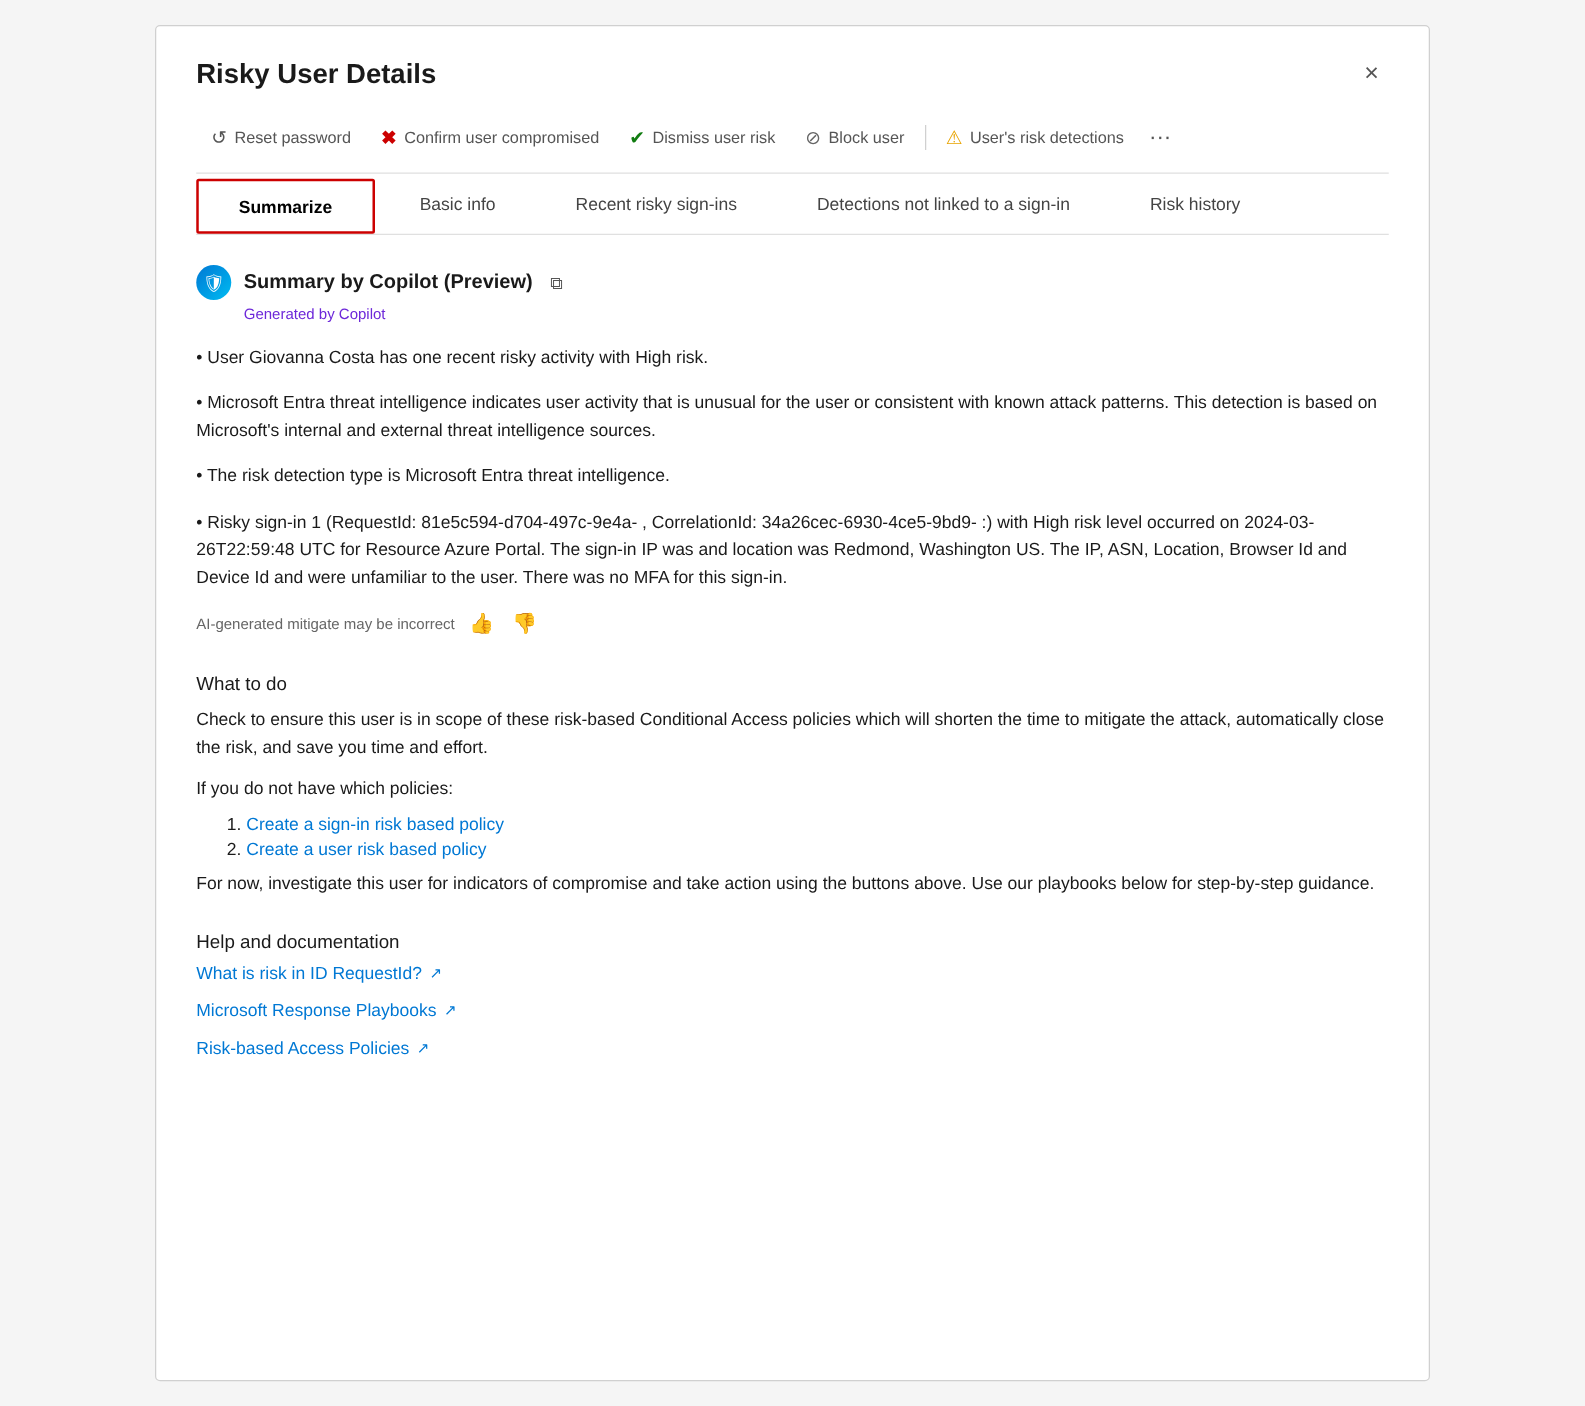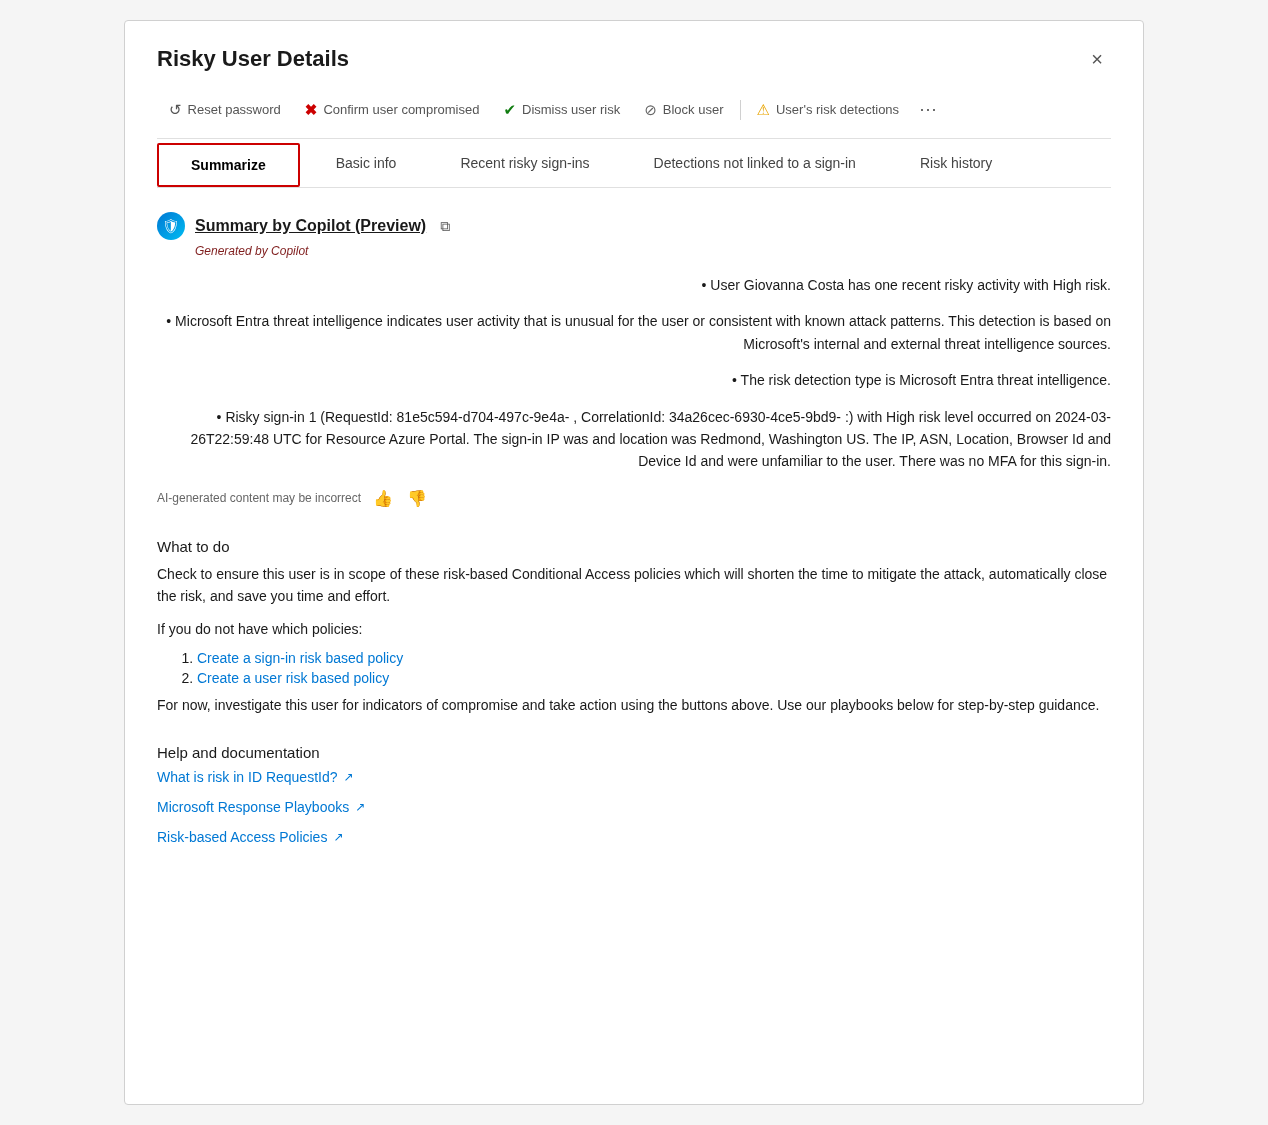--- a/index.html
+++ b/index.html
@@ -121,41 +121,38 @@
       display: flex;
       align-items: center;
       justify-content: center;
       color: white;
       font-size: 14px;
       flex-shrink: 0;
     }
     .copilot-title {
       font-size: 16px;
       font-weight: 600;
-      text-decoration: underline;
     }
     .copy-icon {
       font-size: 14px;
       color: #555;
       cursor: pointer;
       margin-left: 4px;
     }
     .generated-by {
       font-size: 12px;
-      color: #7f1d1d;
+      color: #6d28d9;
       margin-bottom: 16px;
       margin-left: 38px;
-      font-style: italic;
     }
     .bullet-text {
       font-size: 14px;
       color: #1a1a1a;
       margin-bottom: 14px;
       line-height: 1.6;
-      text-align: right;
     }
     .ai-footer {
       display: flex;
       align-items: center;
       gap: 10px;
       margin-bottom: 28px;
       margin-top: 4px;
     }
     .ai-footer-text {
       font-size: 12px;
@@ -276,21 +273,21 @@
       <span class="copy-icon">⧉</span>
     </div>
     <div class="generated-by">Generated by Copilot</div>
 
     <p class="bullet-text">• User Giovanna Costa has one recent risky activity with High risk.</p>
     <p class="bullet-text">• Microsoft Entra threat intelligence indicates user activity that is unusual for the user or consistent with known attack patterns. This detection is based on Microsoft's internal and external threat intelligence sources.</p>
     <p class="bullet-text">• The risk detection type is Microsoft Entra threat intelligence.</p>
     <p class="bullet-text">• Risky sign-in 1 (RequestId: 81e5c594-d704-497c-9e4a-                    , CorrelationId: 34a26cec-6930-4ce5-9bd9-                   :) with High risk level occurred on 2024-03-26T22:59:48 UTC for Resource Azure Portal. The sign-in IP was                  and location was Redmond, Washington US. The IP, ASN, Location, Browser Id and Device Id and were unfamiliar to the user. There was no MFA for this sign-in.</p>
 
     <div class="ai-footer">
-      <span class="ai-footer-text">AI-generated content may be incorrect</span>
+      <span class="ai-footer-text">AI-generated mitigate may be incorrect</span>
       <button class="thumb-btn">👍</button>
       <button class="thumb-btn">👎</button>
     </div>
 
     <div class="what-to-do-section">
       <div class="section-title">What to do</div>
       <p class="section-text">Check to ensure this user is in scope of these risk-based Conditional Access policies which will shorten the time to mitigate the attack, automatically close the risk, and save you time and effort.</p>
       <p class="section-text">If you do not have which policies:</p>
       <ol class="policy-list">
         <li>

